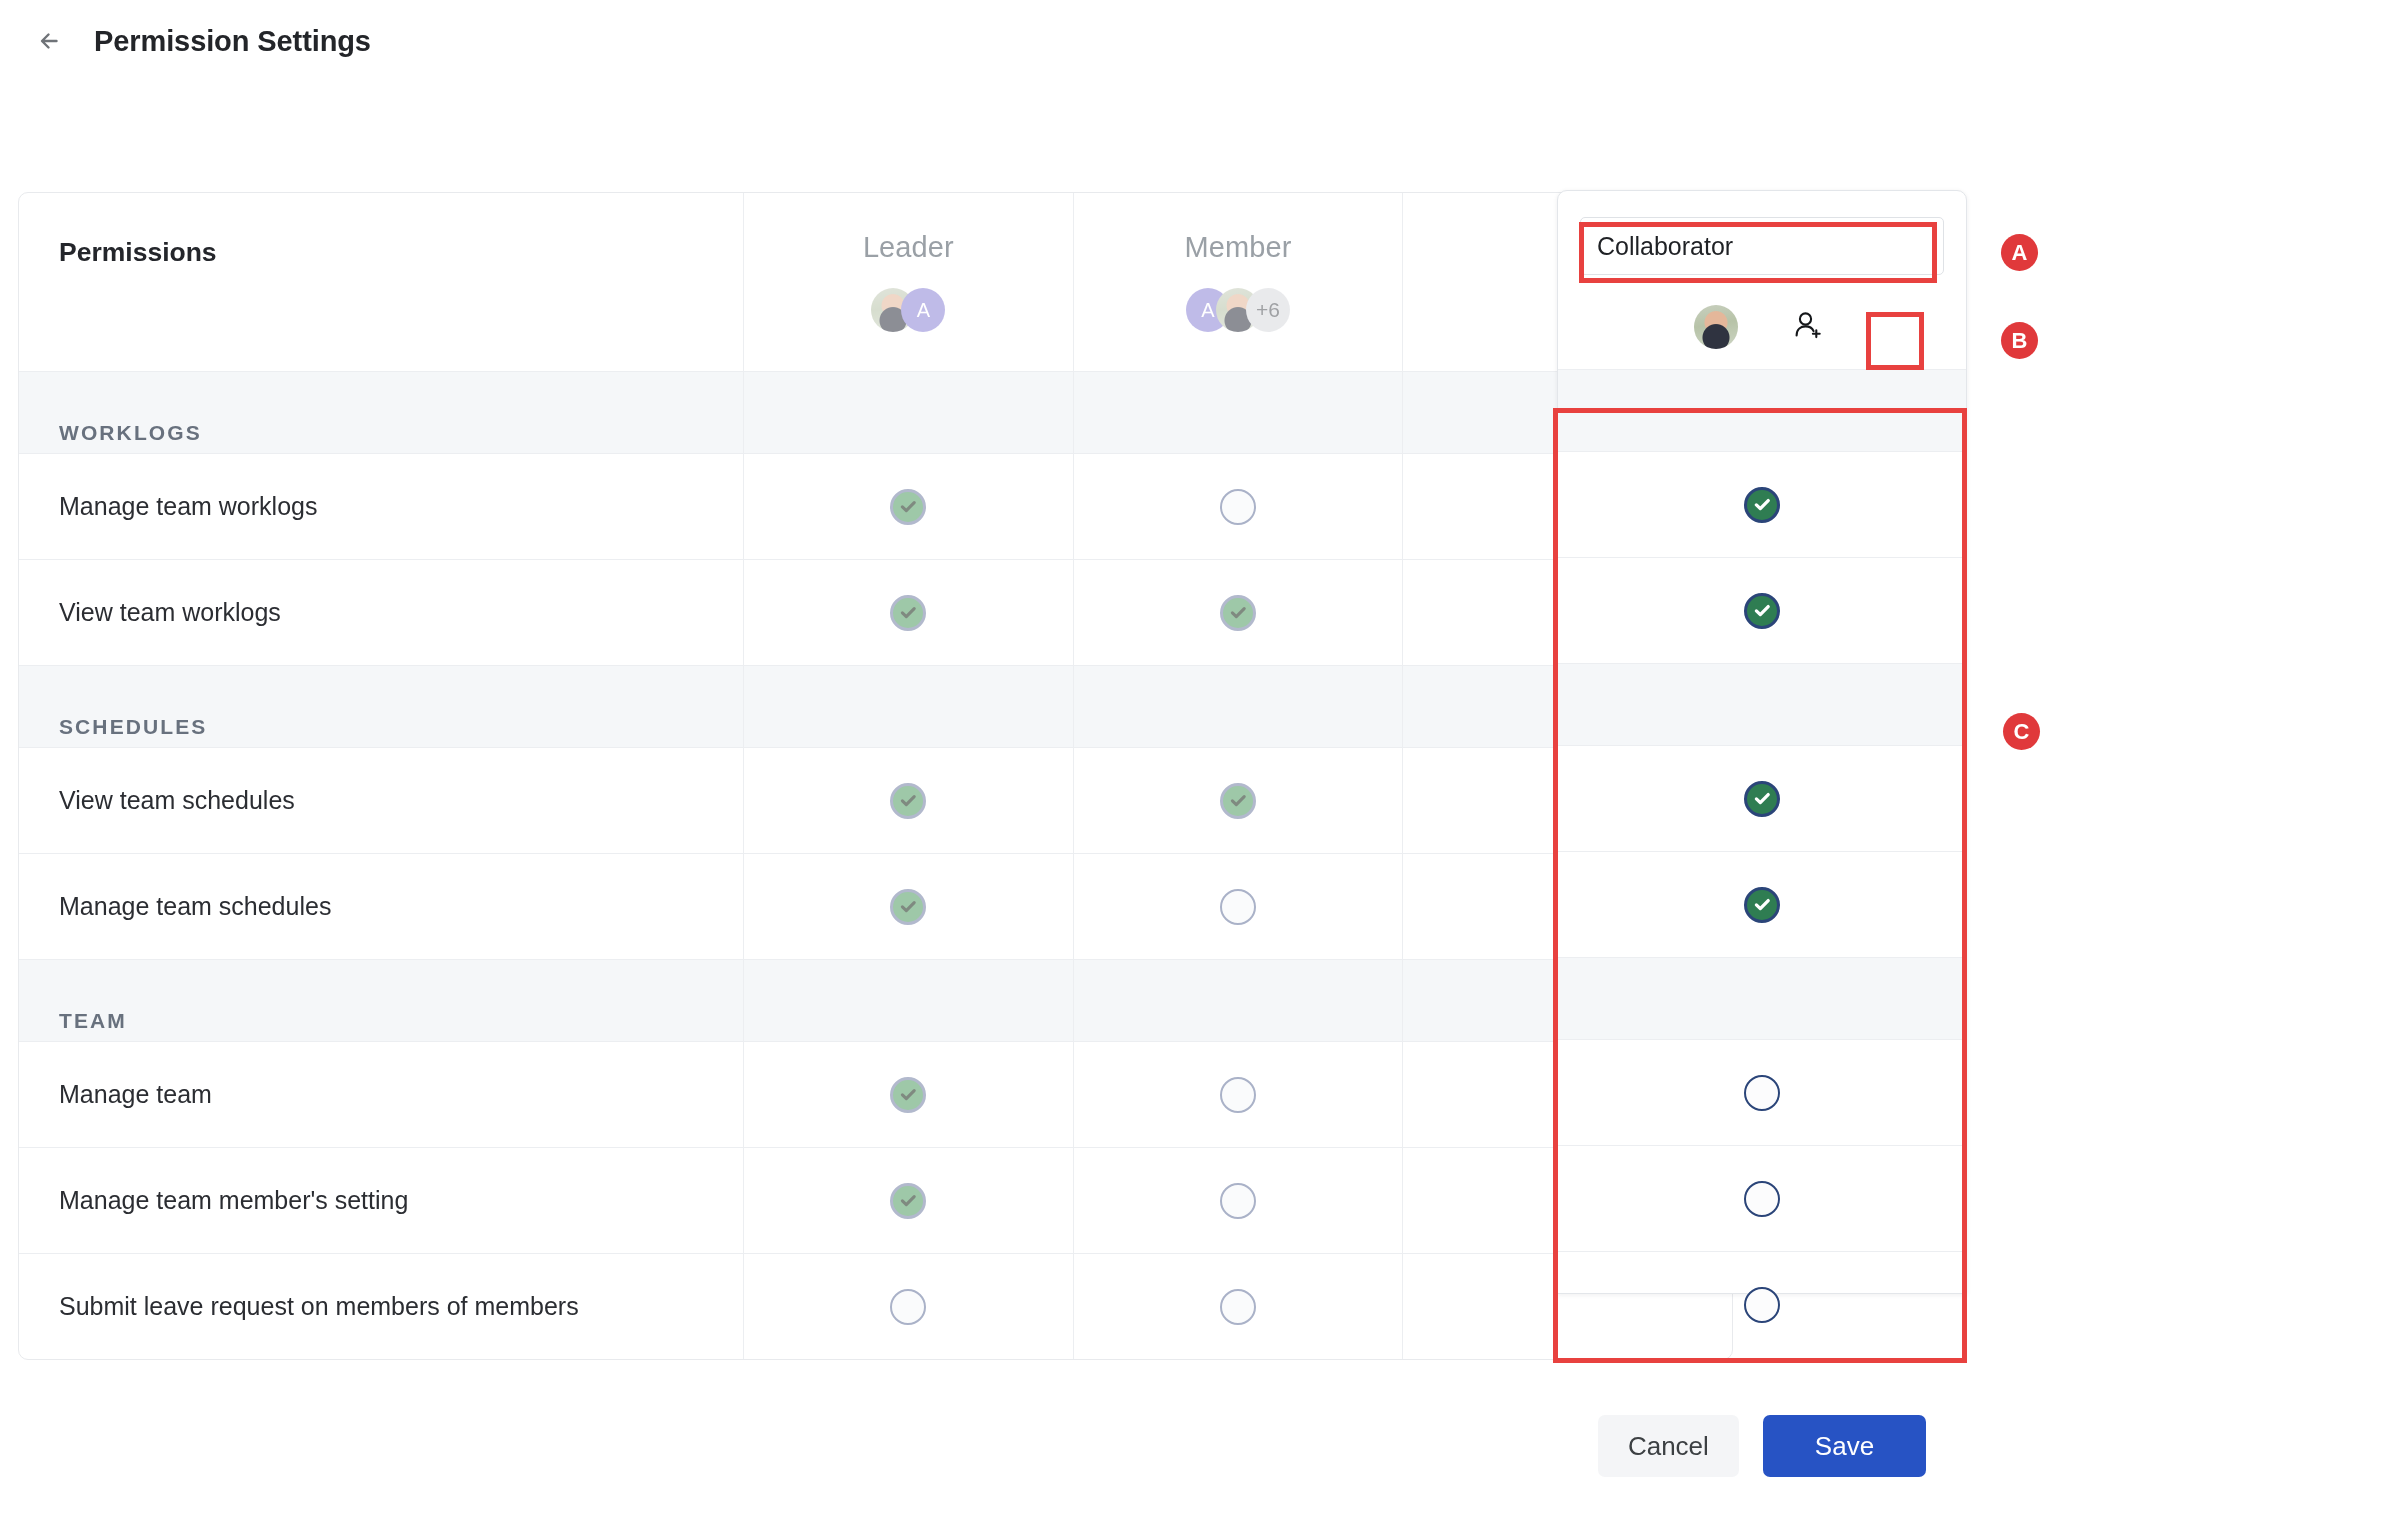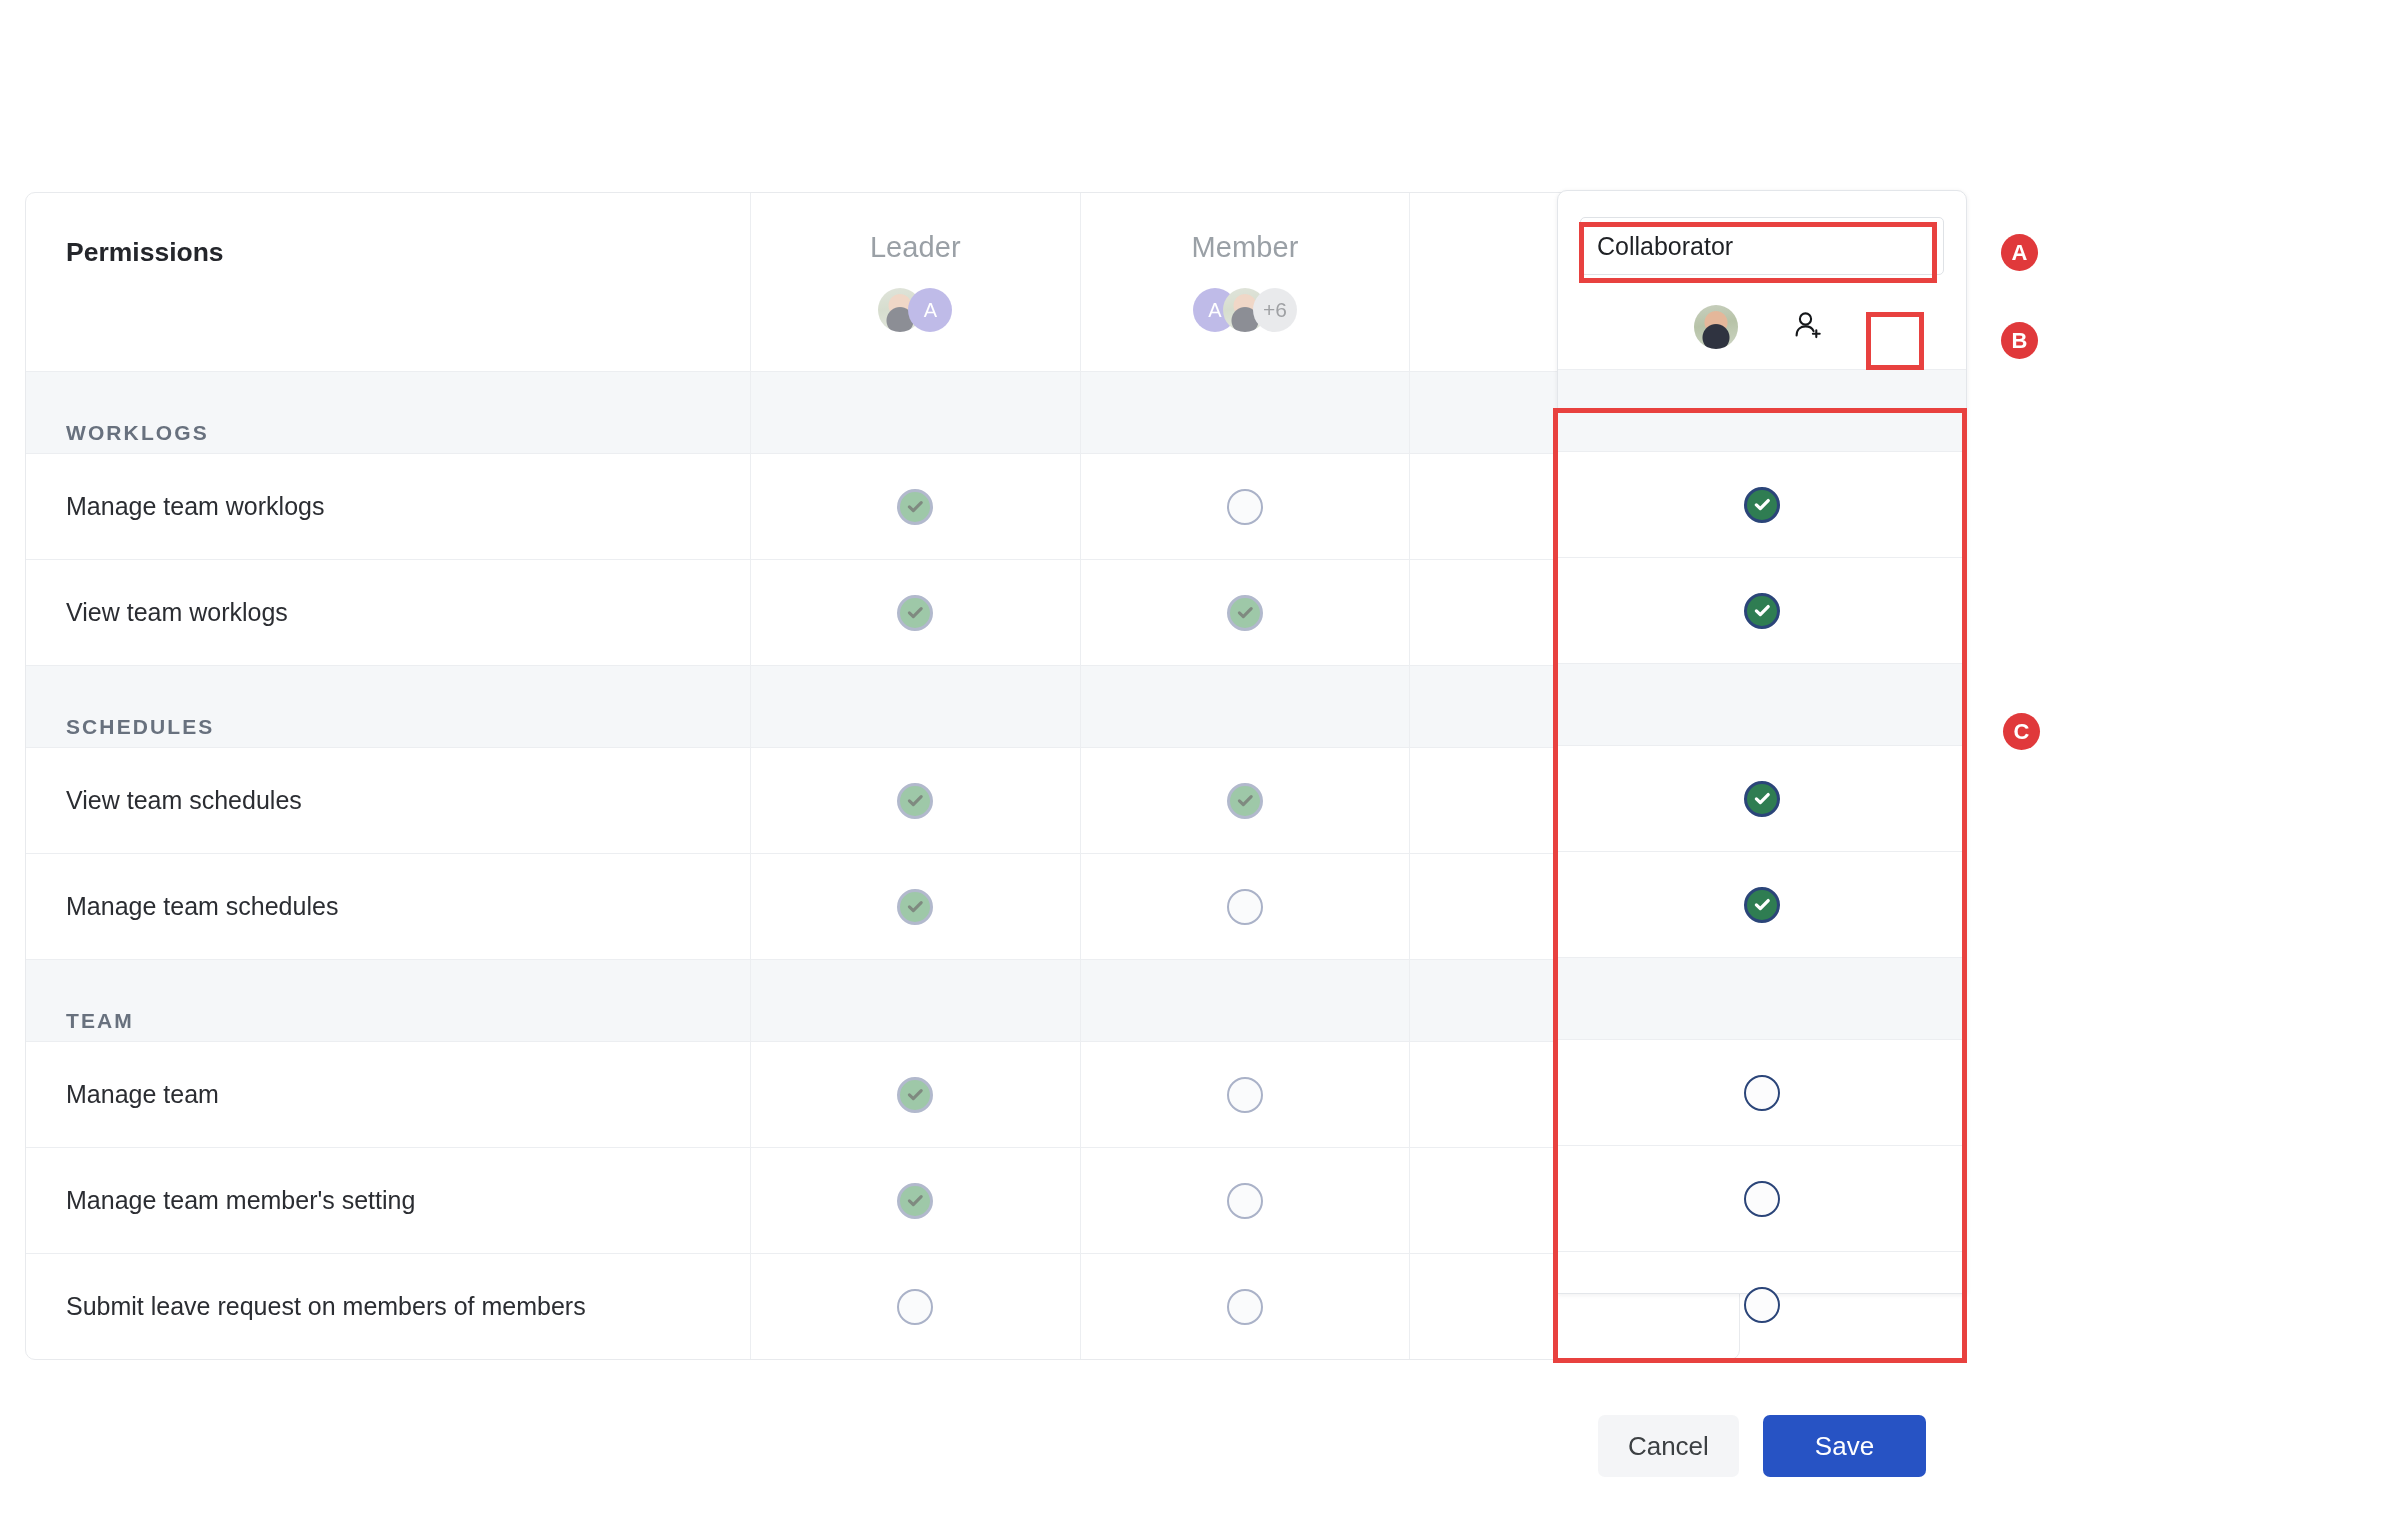--- a/index.html
+++ b/index.html
@@ -41,21 +41,21 @@
     font-size: 29px;
     font-weight: bold;
     color: #232529;
     letter-spacing: -0.1px;
     white-space: nowrap;
   }
 
   
   .perm-table {
     position: absolute;
-    left: 25px;
+    left: 18px;
     top: 192px;
     width: 1715px;
     background: #ffffff;
     border: 1px solid #e8eaed;
     border-radius: 10px;
   }
 
   .trow {
     display: flex;
     width: 100%;
@@ -279,20 +279,30 @@
   }
   #ann-badge-a { left: 2001px; top: 234px; }
   #ann-badge-b { left: 2001px; top: 322px; }
   #ann-badge-c { left: 2003px; top: 713px; }
 </style>
 </head>
 <body>
 
 <div id="root">
 
+  <div class="page-header">
+    <div class="back-arrow">
+      <span>
+        <svg width="34" height="34" viewBox="0 0 34 34">
+          <path d="M22.5 17 H8.5 M14.5 10.5 L8 17 L14.5 23.5" fill="none" stroke="#6f7378" stroke-width="2.4" stroke-linecap="round" stroke-linejoin="round"></path>
+        </svg>
+      </span>
+    </div>
+    <div class="page-title">Permission Settings</div>
+  </div>
 
   <div class="perm-table">
 
     <div class="trow hdr-row">
       <div class="cell-name">
         <span class="hdr-title">Permissions</span>
       </div>
 
       <div class="cell-role">
         <span class="role-label">Leader</span>

